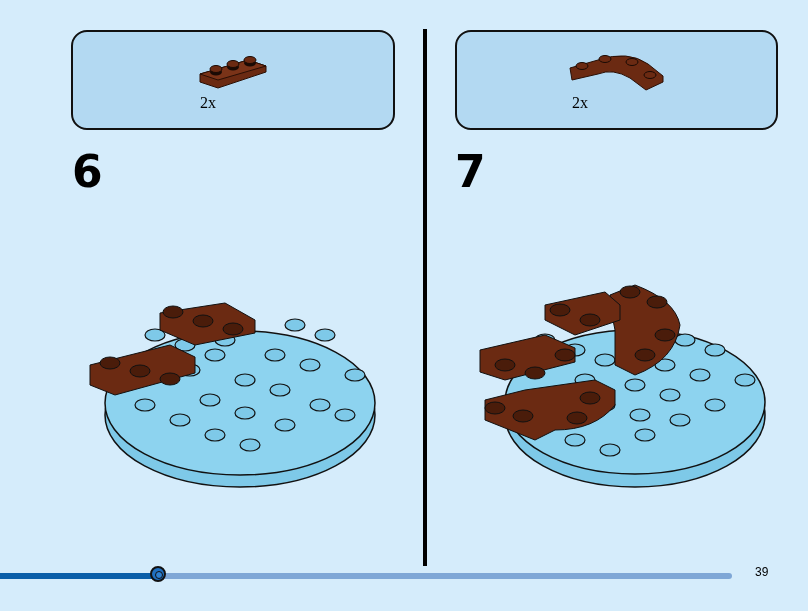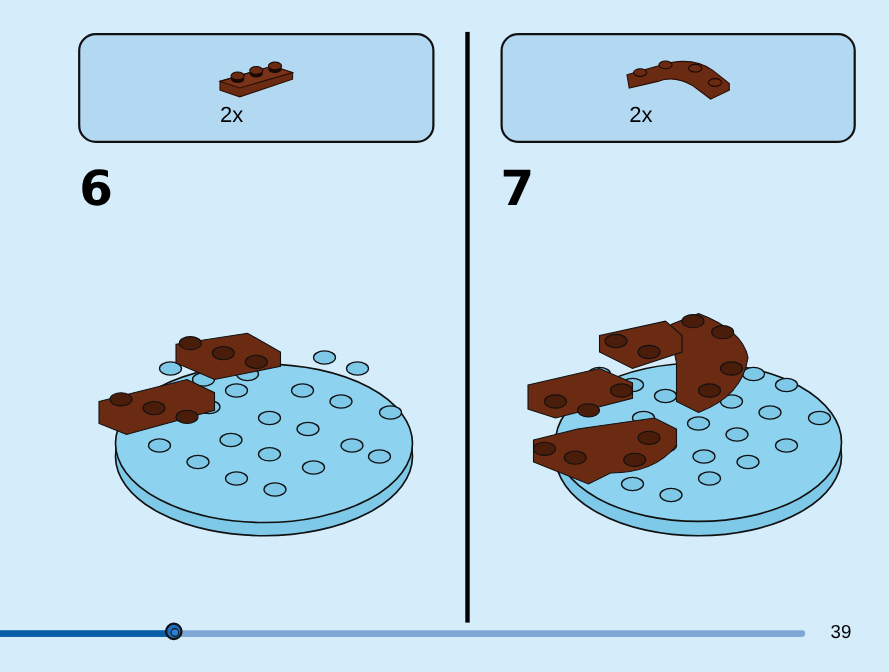--- a/index.html
+++ b/index.html
@@ -9,21 +9,21 @@
     font-family:"Liberation Sans", sans-serif;
   }
   .parts-box {
     position:absolute; top:30px; height:100px;
     background:#b3d9f2; border:2.5px solid #111; border-radius:16px;
     box-sizing:border-box;
   }
   #box-6 { left:71px; width:324px; }
   #box-7 { left:455px; width:323px; }
   .qty {
-    position:absolute; font-size:20px; color:#000;
+    position:absolute; font-size:16px; color:#000;font-family:Liberation Serif, serif;
   }
   .step-num {
     position:absolute; top:150px; font-size:44px; font-weight:bold; color:#000;
     font-family:"DejaVu Sans", sans-serif; line-height:1;
   }
   #divider {
     position:absolute; left:423px; top:29px; width:4px; height:537px; background:#000;
   }
   .svg-abs { position:absolute; }
   #progress-track {
@@ -35,21 +35,21 @@
   }
   #progress-knob {
     position:absolute; left:150px; top:566px; width:16px; height:16px;
     border-radius:50%; background:#1f6fbf; border:2px solid #111; box-sizing:border-box;
   }
   #progress-knob::after {
     content:""; position:absolute; left:3px; top:3px; width:6px; height:6px;
     border-radius:50%; border:1.5px solid #111; background:#2d7fd0;
   }
   #page-number {
-    position:absolute; left:755px; top:565px; font-size:17px; color:#000;
+    position:absolute; left:755px; top:565px; font-size:12px; color:#000;
   }
 </style>
 </head>
 <body>
 
 <div id="box-6" class="parts-box"></div>
 <svg class="svg-abs" style="left:196px;top:52px" width="75" height="40">
   <polygon points="4,22 52,8 70,14 70,20 22,36 4,30" fill="#6b2a12" stroke="#2a0f05" stroke-width="1"></polygon>
   <polygon points="4,22 52,8 70,14 22,28" fill="#7a3318" stroke="#2a0f05" stroke-width="1"></polygon>
   <ellipse cx="20" cy="20" rx="6" ry="3.5" fill="#1a0a04"></ellipse>

